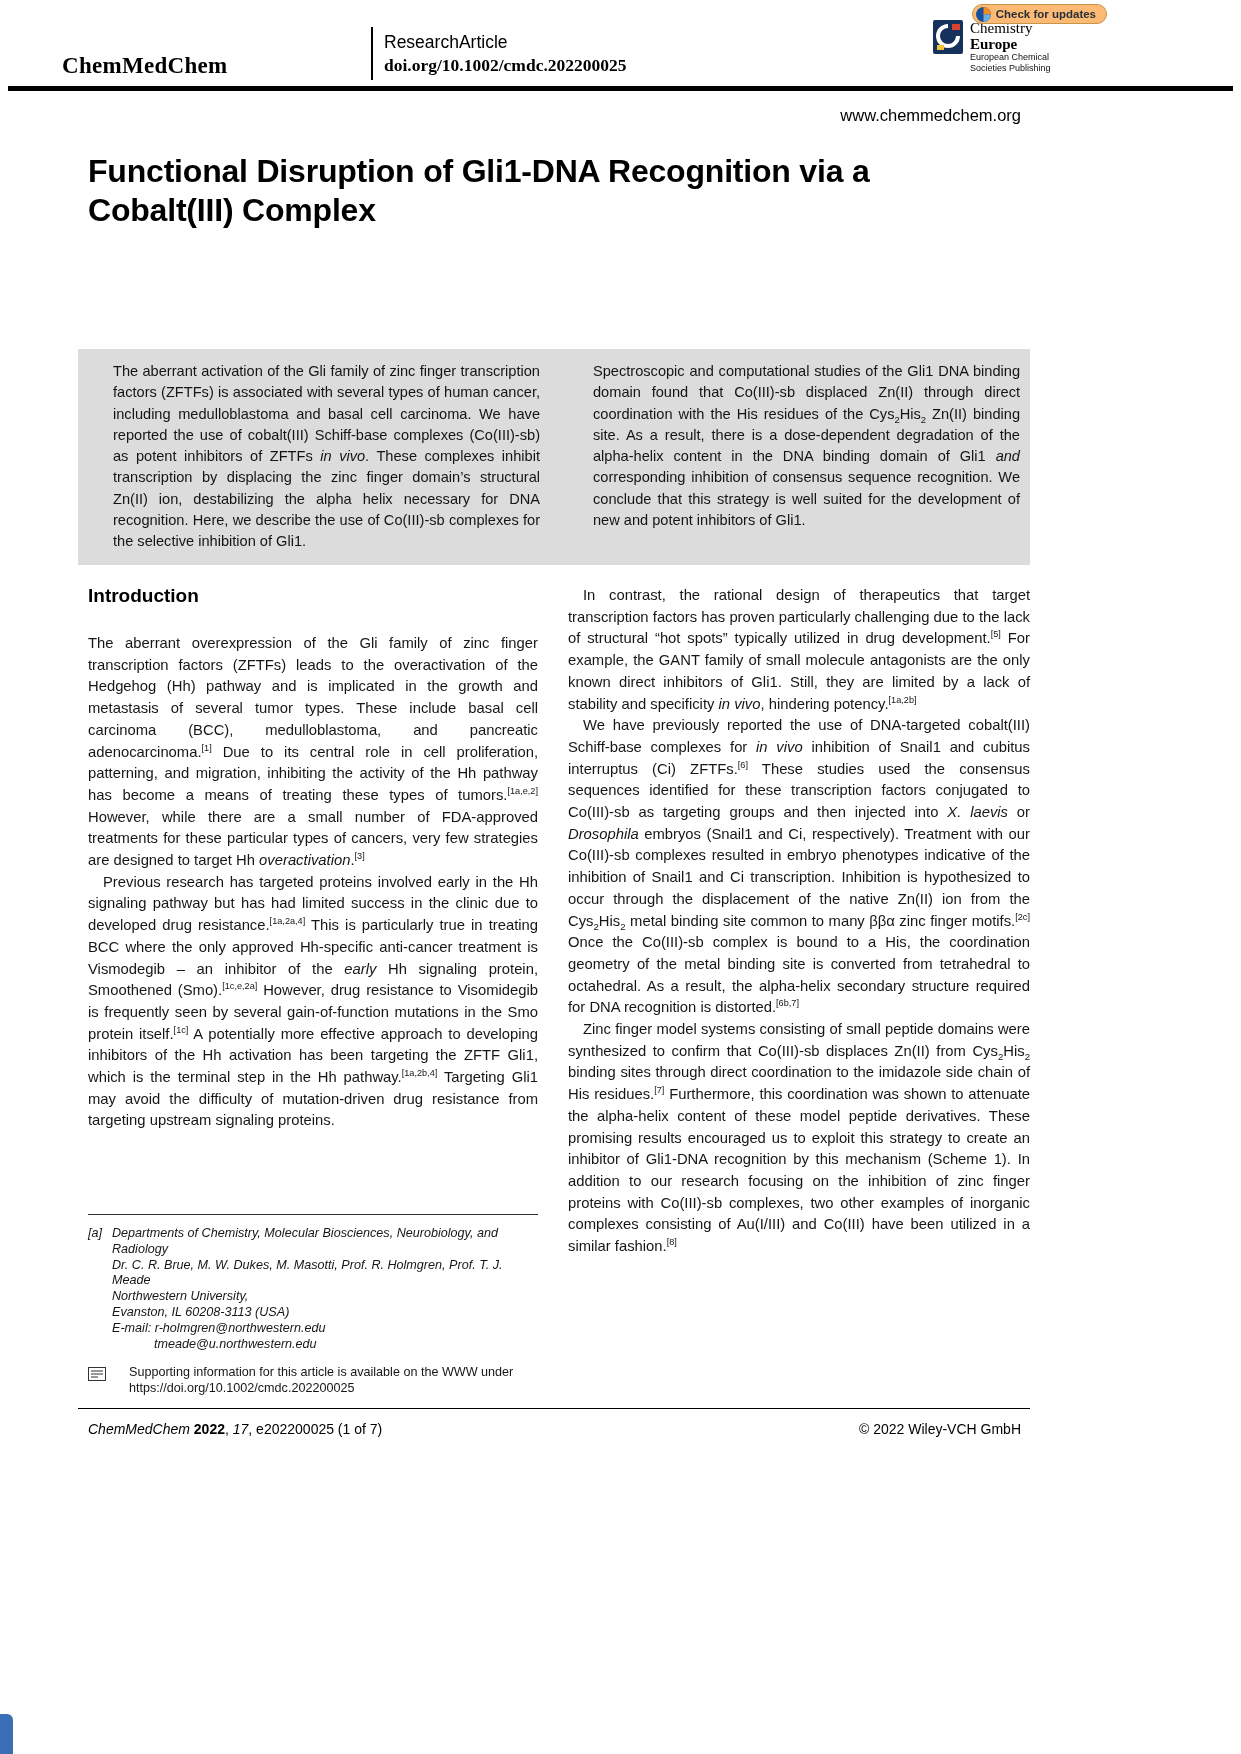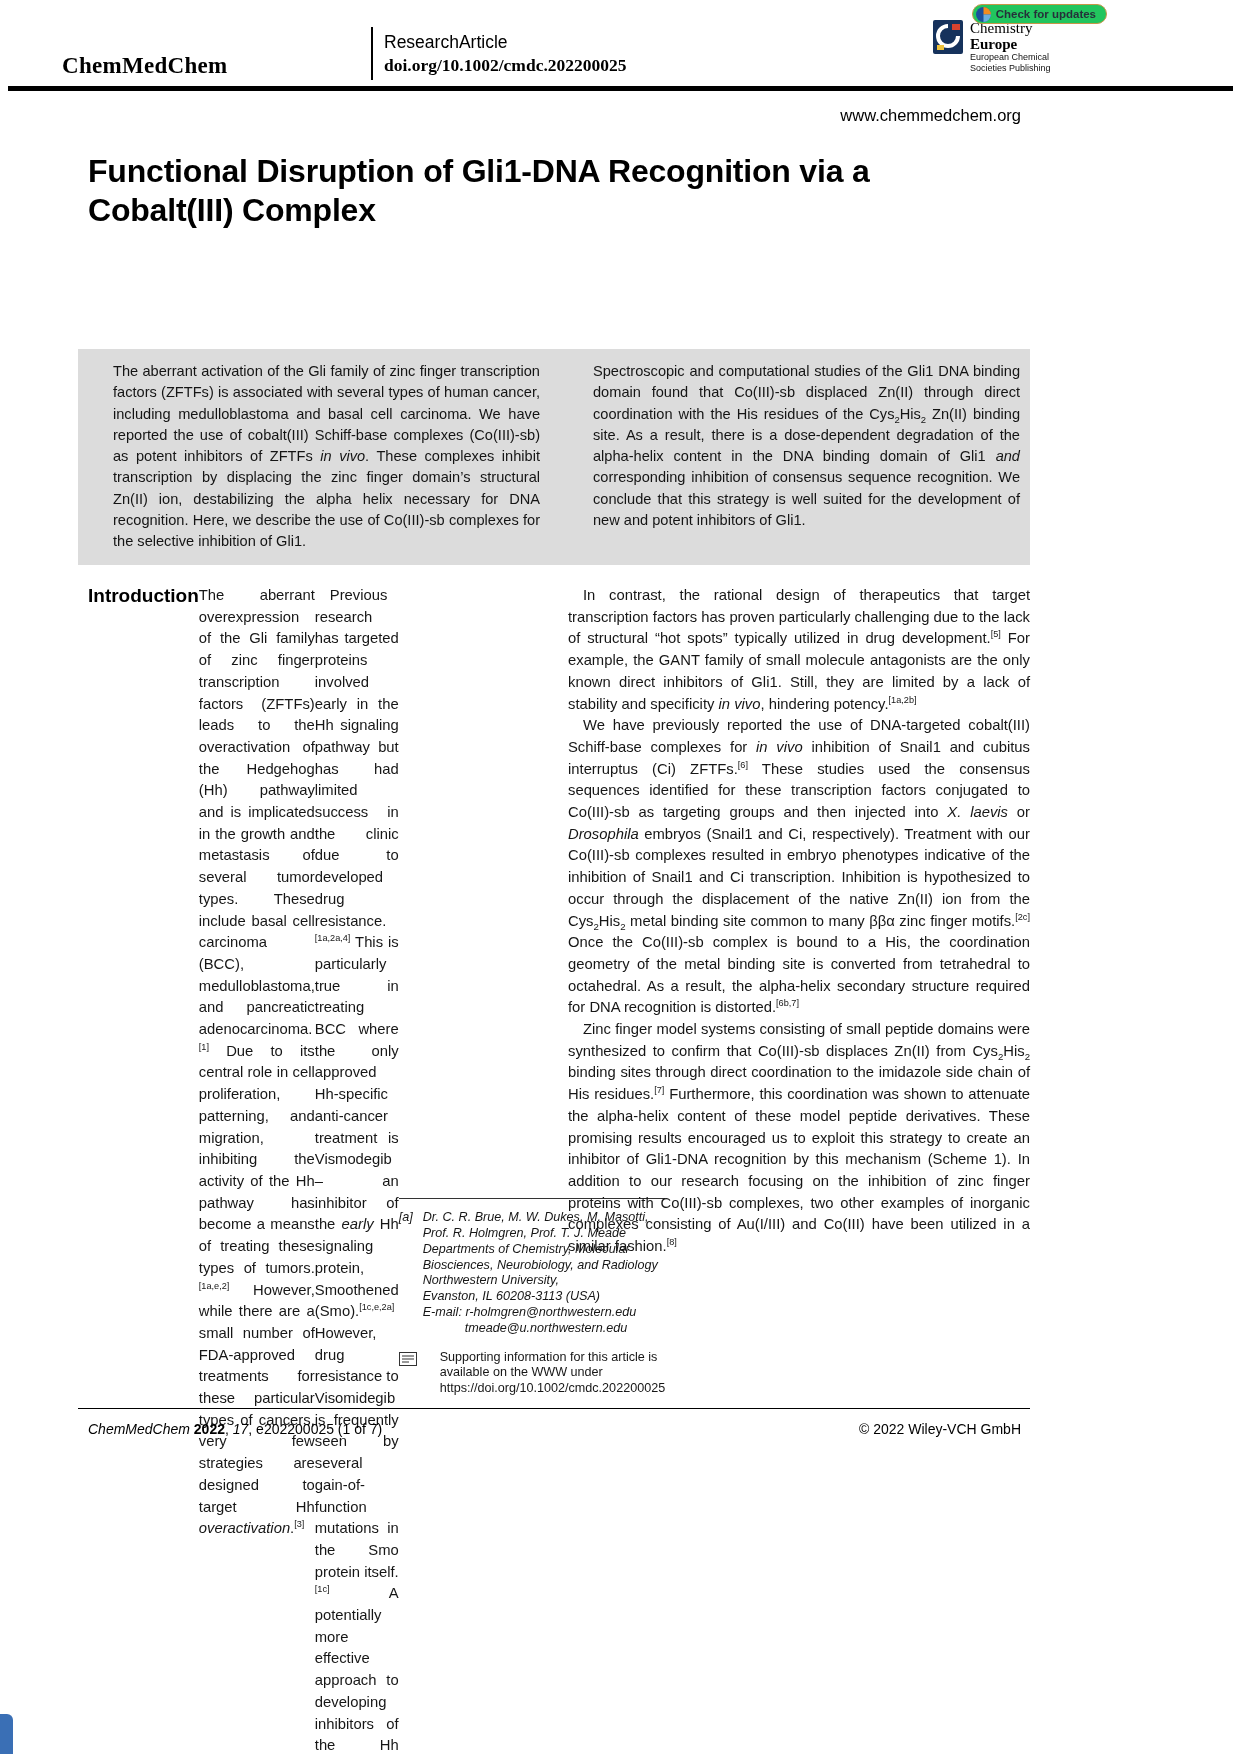--- a/index.html
+++ b/index.html
@@ -8,21 +8,21 @@
 
   .page { position:absolute; inset:0; background:#ffffff; }
 
   
   .journal-logo { position:absolute; left:62px; top:53px; font-family:"Liberation Serif", serif; font-weight:bold; font-size:23px; color:#000; letter-spacing:0.3px; }
   .vert-divider { position:absolute; left:371px; top:27px; width:2px; height:53px; background:#000; }
   .article-type { position:absolute; left:384px; top:32px; font-family:Liberation Sans, sans-serif; font-size:17.5px; color:#000; }
   .doi-line { position:absolute; left:384px; top:55px; font-family:"Liberation Serif", serif; font-weight:bold; font-size:17.5px; color:#000; }
   .top-rule { position:absolute; left:8px; right:8px; top:86px; height:5px; background:#000; }
 
-  .check-badge { position:absolute; right:134px; top:4px; height:20px; padding:0 10px 0 3px; background:#22c55e; border:1px solid #c79548; border-radius:10px; display:flex; align-items:center; gap:5px; z-index:3; cursor:pointer; }
+  .check-badge { position:absolute; right:134px; top:4px; height:20px; padding:0 10px 0 3px; background:#fdba74; border:1px solid #c79548; border-radius:10px; display:flex; align-items:center; gap:5px; z-index:3; cursor:pointer; }
   .check-badge .label { font-size:11.5px; font-weight:bold; color:#26303a; white-space:nowrap; }
   .check-badge svg { display:block; }
 
   .publisher { position:absolute; left:933px; top:20px; display:flex; gap:7px; z-index:1; }
   .pub-icon svg { display:block; }
   .pub-text { font-family:"Liberation Serif", serif; color:#000; }
   .pub-line1 { font-size:15px; line-height:16px; }
   .pub-line2 { font-size:15px; line-height:16px; font-weight:bold; }
   .pub-sub { font-family:"Liberation Sans", sans-serif; font-size:9px; line-height:11px; color:#111; }
   .pub-sub:first-of-type { margin-top:4px; }
@@ -34,21 +34,21 @@
   .authors { position:absolute; left:88px; top:246px; width:900px; font-size:20px; line-height:29px; color:#000; }
   .authors sup { font-size:0.6em; line-height:0; }
 
   
   .abstract { position:absolute; left:78px; top:349px; width:952px; background:#dcdcdc; padding:12px 10px; display:flex; gap:28px; }
   .abs-col { flex:1; font-size:14.6px; line-height:21.3px; text-align:justify; color:#141414;margin-left:25px; }
   .abs-col sub { font-size:0.65em; line-height:0; }
 
   
   .columns { position:absolute; left:88px; top:585px; width:942px; height:812px; display:flex; gap:30px; }
-  .col-left { width:450px; display:flex; }
+  .col-left { width:450px; display:flex; flex-direction:column; }
   .col-right { width:462px; }
   .section-heading { font-size:19px; font-weight:bold; color:#000; margin-bottom:26px; }
   .para { font-size:14.8px; line-height:21.7px; text-align:justify; color:#161616; }
   .para sup { font-size:0.62em; line-height:0; }
   .para sub { font-size:0.65em; line-height:0; }
   .indent { text-indent:15px; }
 
   
   .footnote-group { margin-top:auto; }
   .fn-rule { border-top:1px solid #333; margin-bottom:11px; width:100%; }
@@ -117,22 +117,22 @@
     <div class="col-left">
       <h2 class="section-heading">Introduction</h2>
       <p class="para">The aberrant overexpression of the Gli family of zinc finger transcription factors (ZFTFs) leads to the overactivation of the Hedgehog (Hh) pathway and is implicated in the growth and metastasis of several tumor types. These include basal cell carcinoma (BCC), medulloblastoma, and pancreatic adenocarcinoma.<sup>[1]</sup> Due to its central role in cell proliferation, patterning, and migration, inhibiting the activity of the Hh pathway has become a means of treating these types of tumors.<sup>[1a,e,2]</sup> However, while there are a small number of FDA-approved treatments for these particular types of cancers, very few strategies are designed to target Hh <i>overactivation</i>.<sup>[3]</sup></p>
       <p class="para indent">Previous research has targeted proteins involved early in the Hh signaling pathway but has had limited success in the clinic due to developed drug resistance.<sup>[1a,2a,4]</sup> This is particularly true in treating BCC where the only approved Hh-specific anti-cancer treatment is Vismodegib – an inhibitor of the <i>early</i> Hh signaling protein, Smoothened (Smo).<sup>[1c,e,2a]</sup> However, drug resistance to Visomidegib is frequently seen by several gain-of-function mutations in the Smo protein itself.<sup>[1c]</sup> A potentially more effective approach to developing inhibitors of the Hh activation has been targeting the ZFTF Gli1, which is the terminal step in the Hh pathway.<sup>[1a,2b,4]</sup> Targeting Gli1 may avoid the difficulty of mutation-driven drug resistance from targeting upstream signaling proteins.</p>
 
       <div class="footnote-group">
         <div class="fn-rule"></div>
         <div class="footnote">
           <span class="fn-marker">[a]</span>
           <span class="fn-lines">
+            <div>Departments of Chemistry, Molecular Biosciences, Neurobiology, and Radiology</div>
             <div>Dr. C. R. Brue, M. W. Dukes, M. Masotti, Prof. R. Holmgren, Prof. T. J. Meade</div>
-            <div>Departments of Chemistry, Molecular Biosciences, Neurobiology, and Radiology</div>
             <div>Northwestern University,</div>
             <div>Evanston, IL 60208-3113 (USA)</div>
             <div>E-mail: r-holmgren@northwestern.edu</div>
             <div class="fn-indent">tmeade@u.northwestern.edu</div>
           </span>
         </div>
         <div class="supporting">
           <span class="supp-icon">
             <svg width="18" height="14" viewBox="0 0 18 14">
               <rect x="0.5" y="0.5" width="17" height="13" fill="none" stroke="#333" stroke-width="1"></rect>

